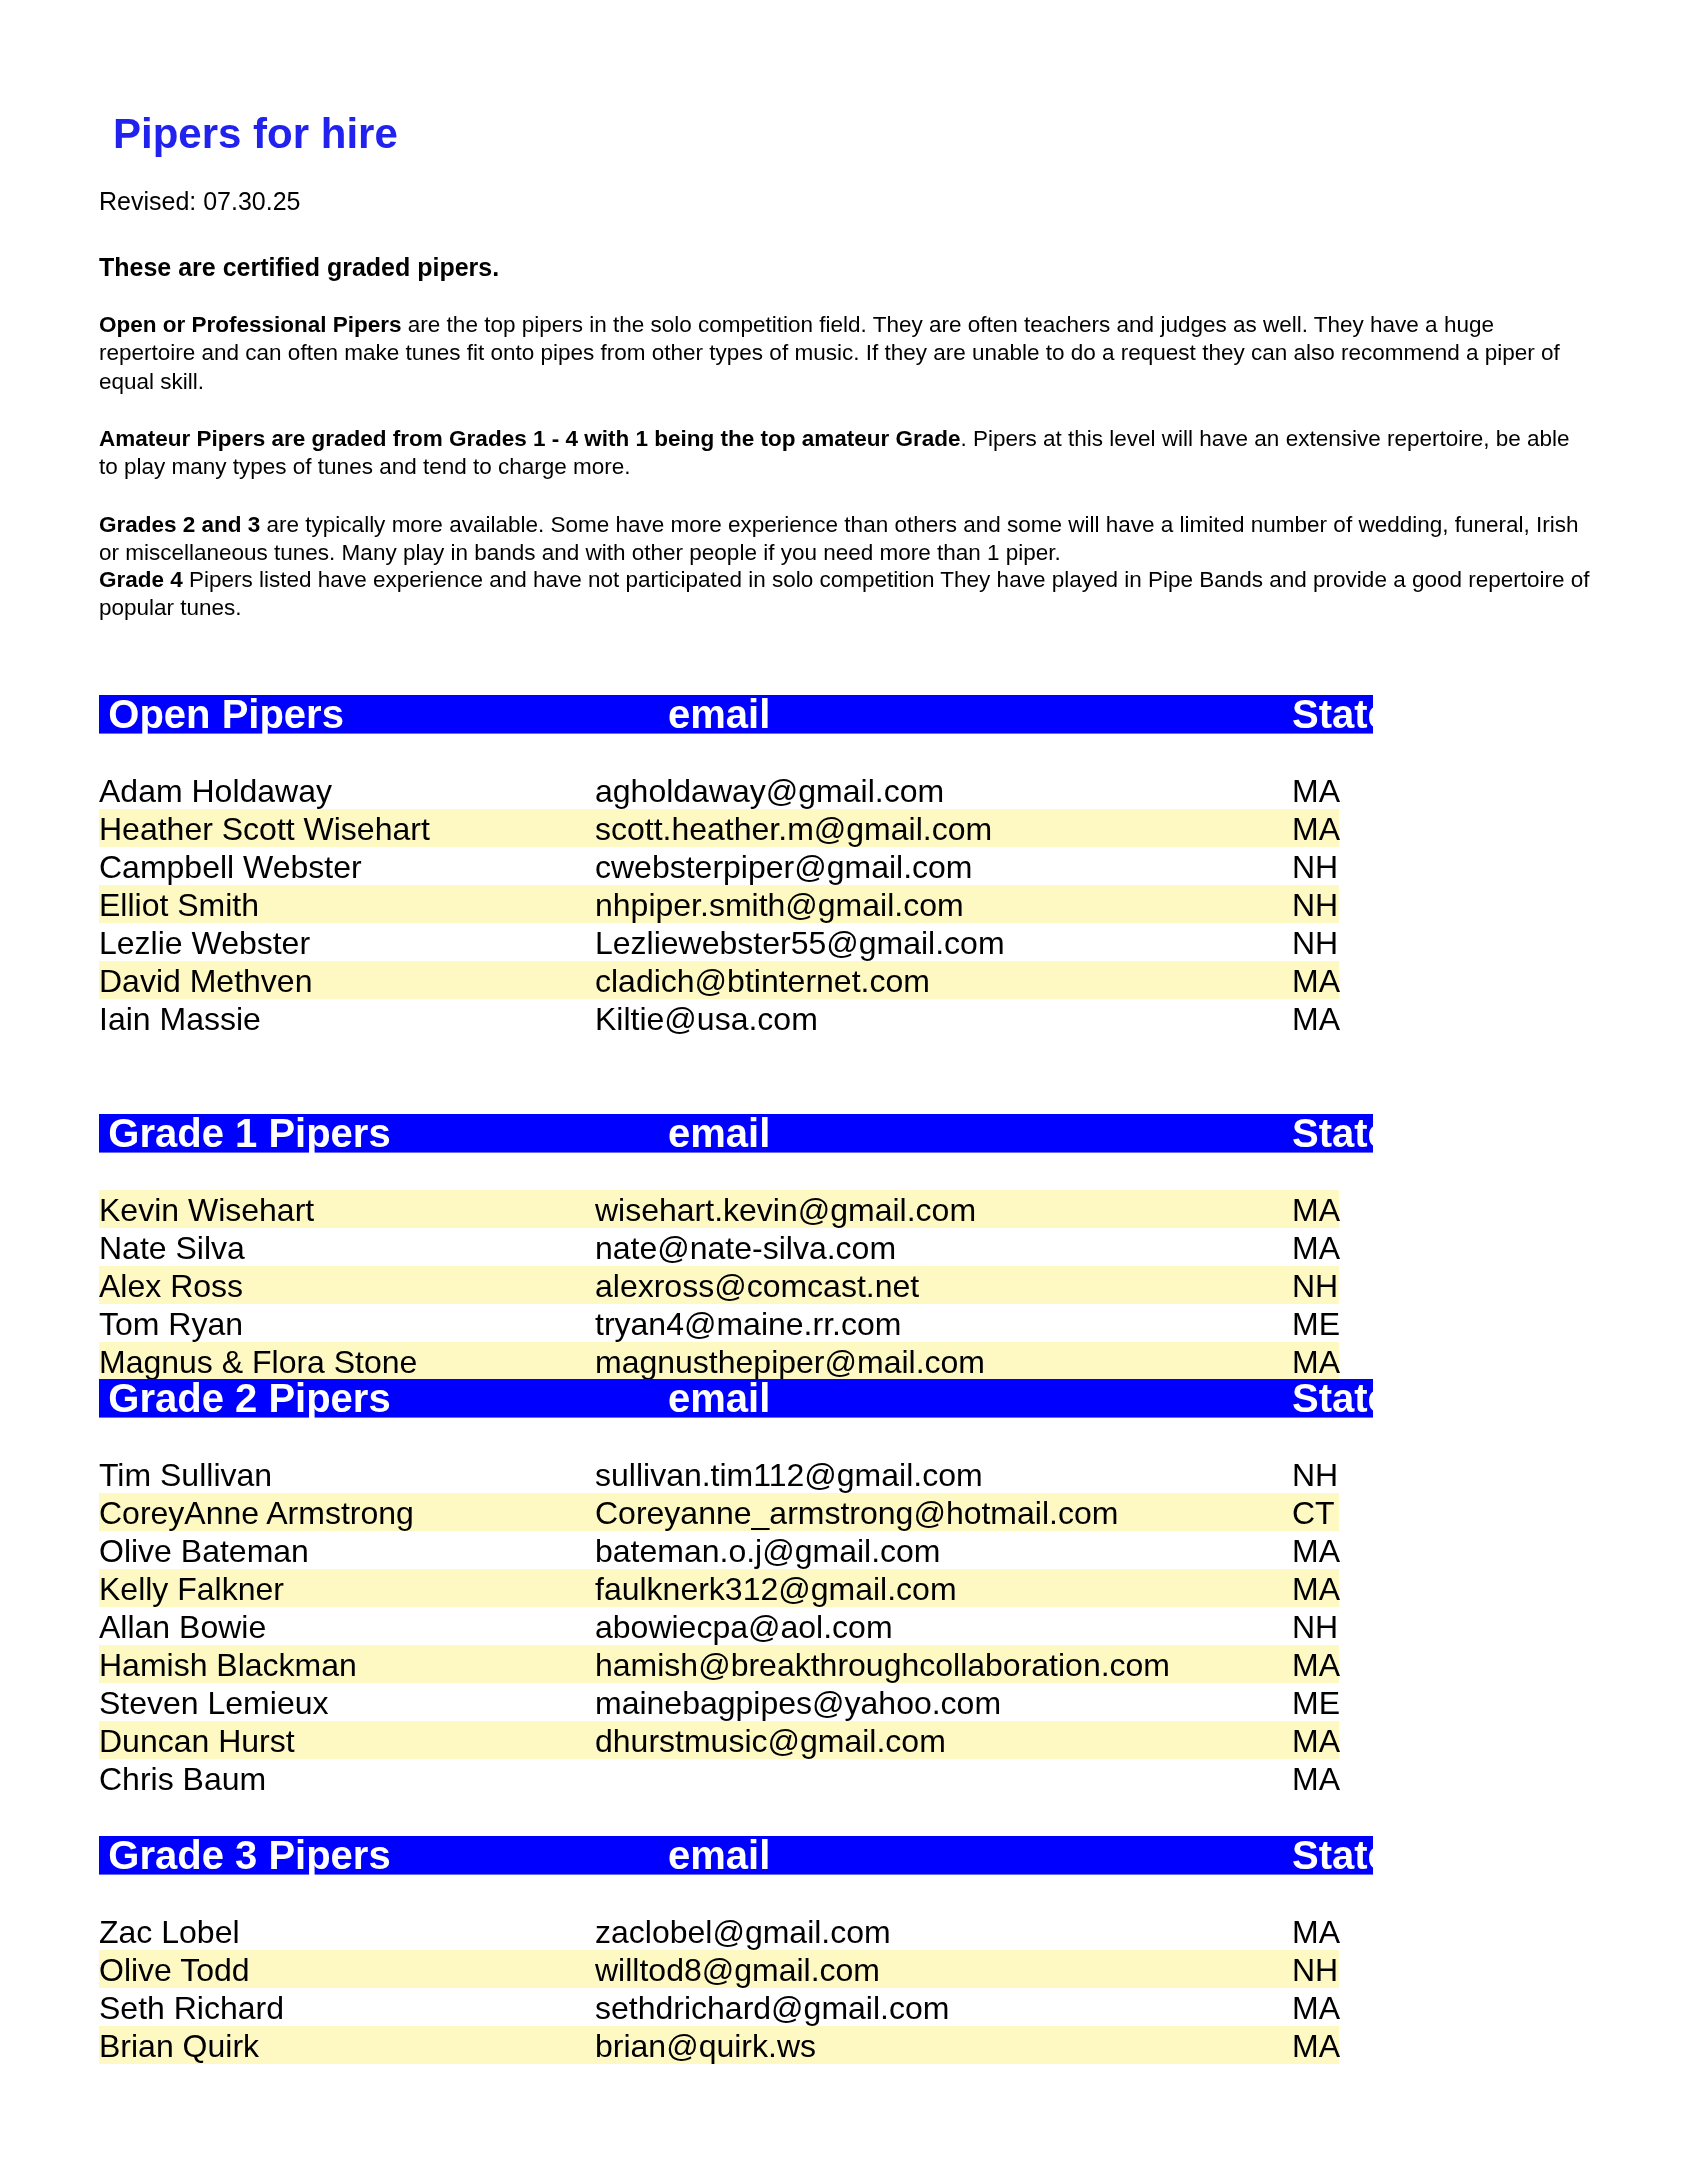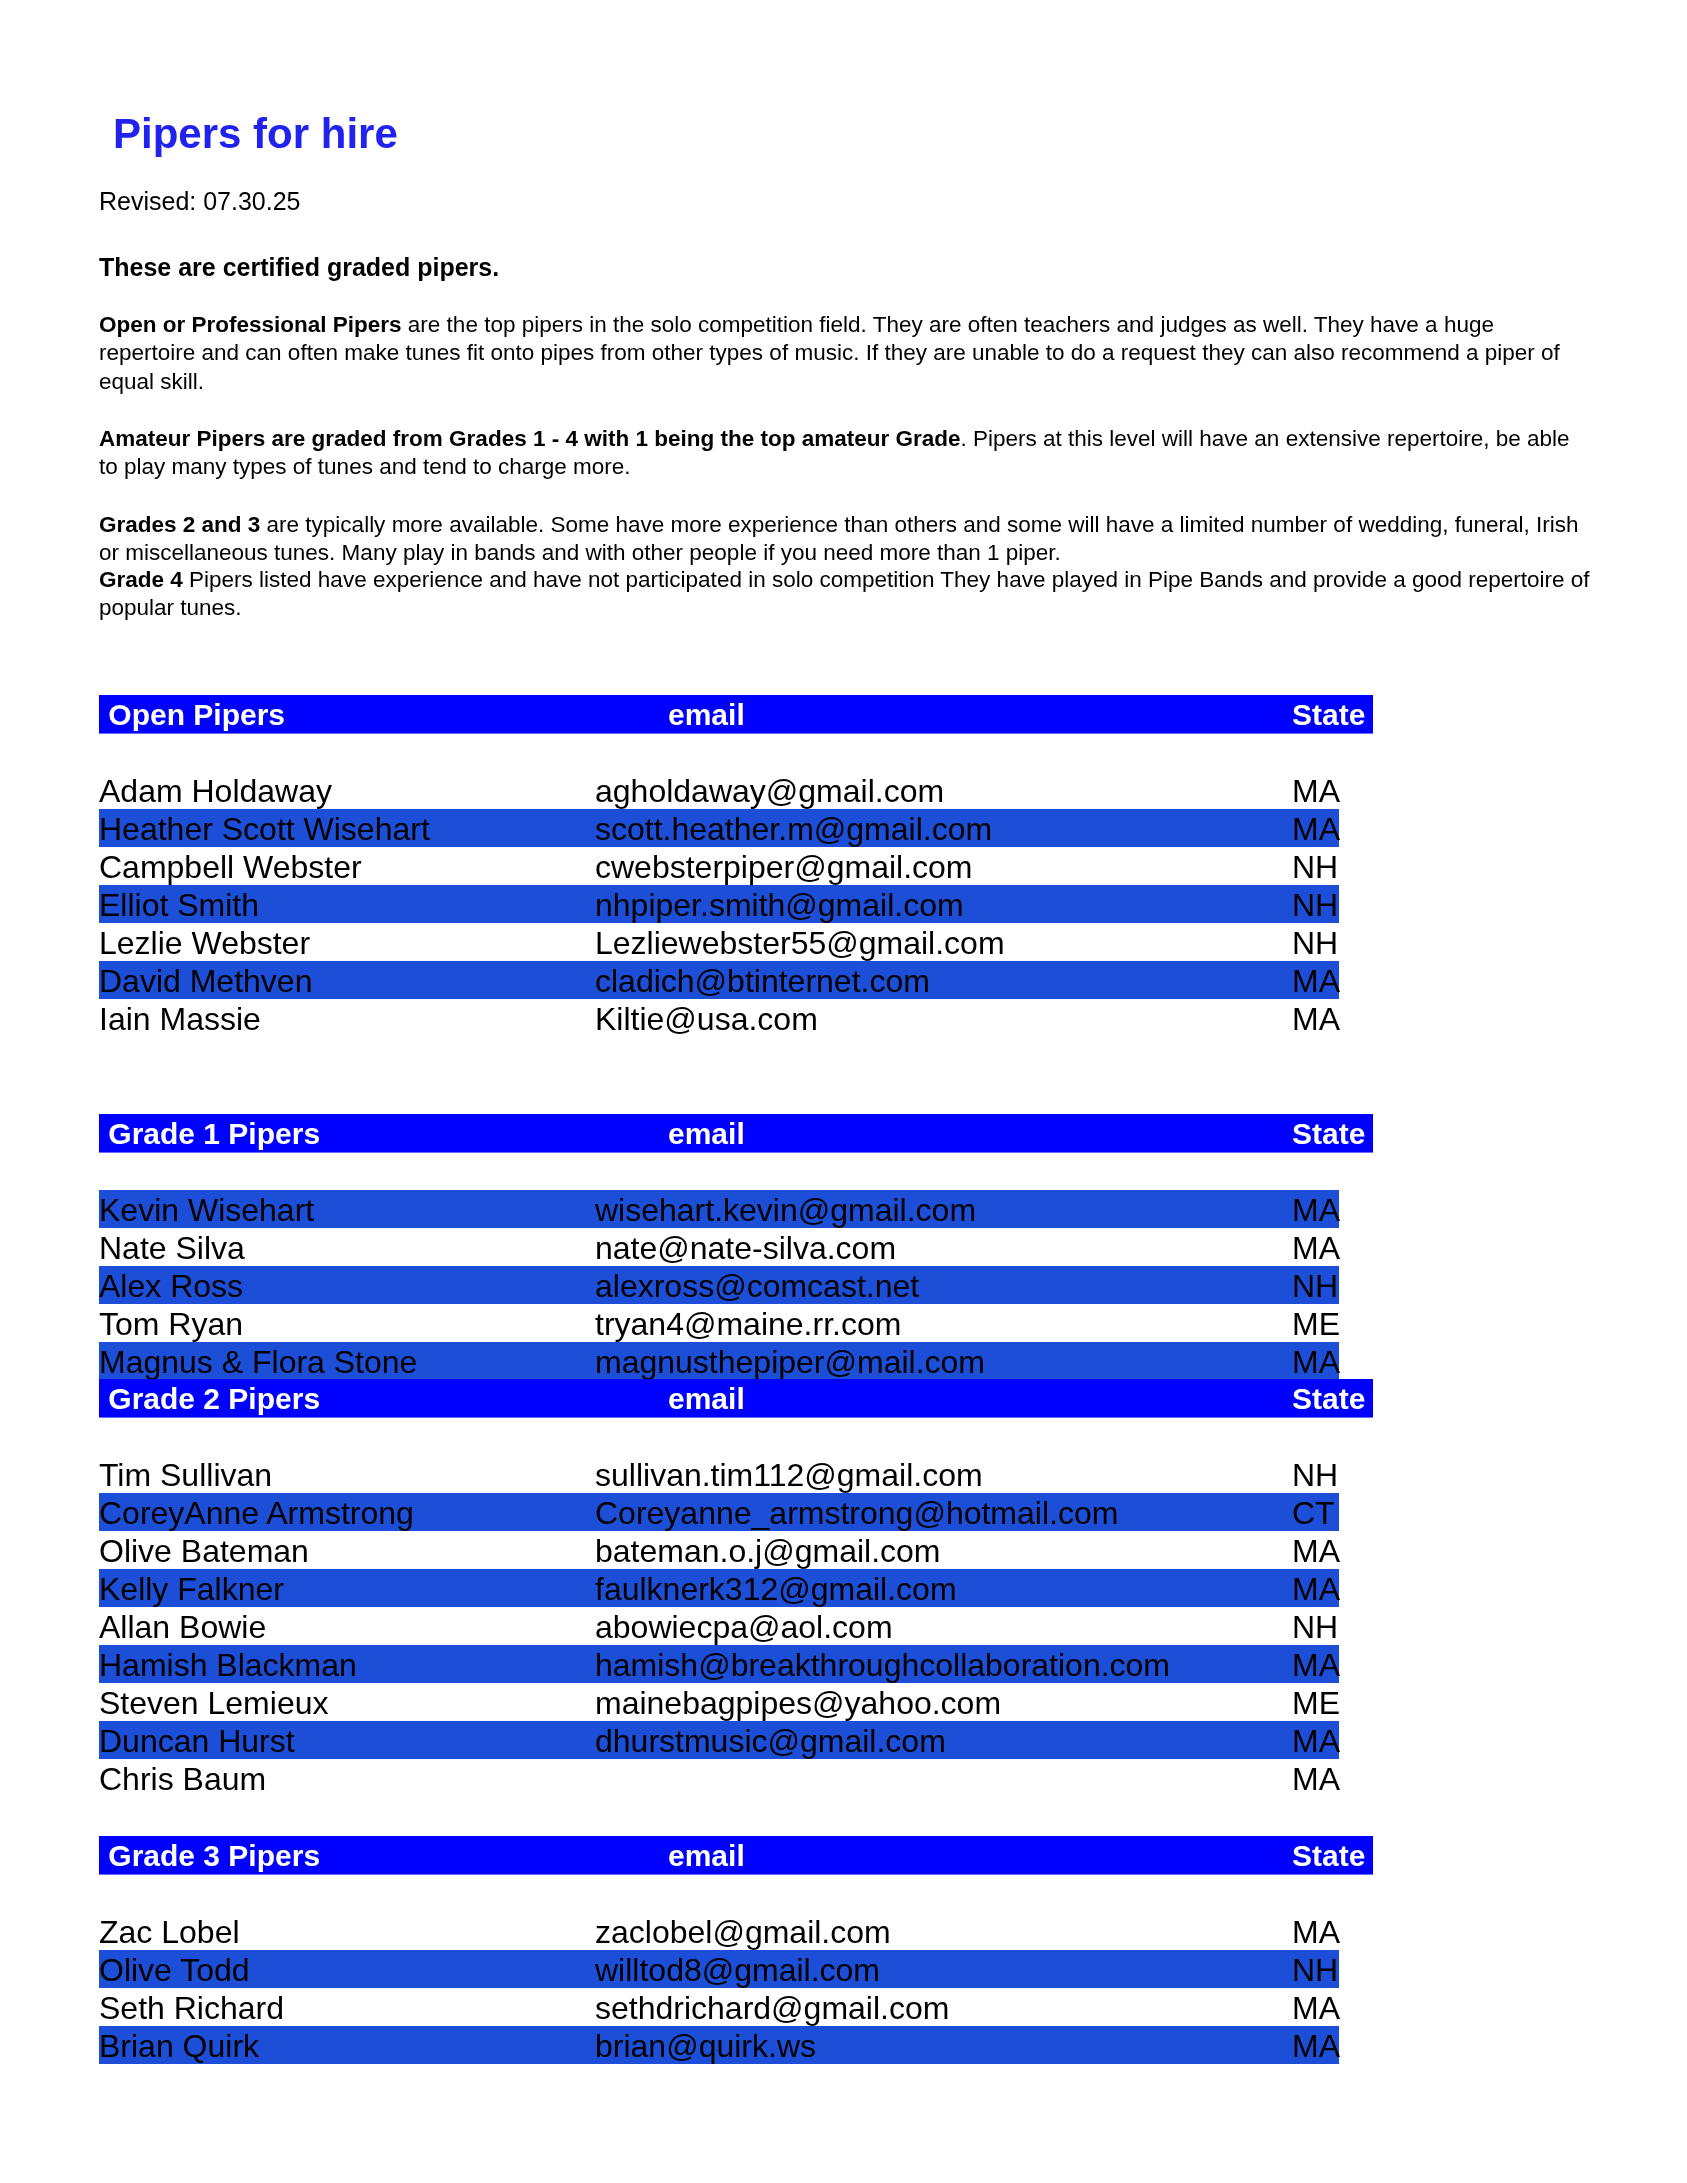--- a/index.html
+++ b/index.html
@@ -20,31 +20,31 @@
   }
   .para b { font-weight: bold; }
   .p1 { top: 311px; }
   .p2 { top: 425px; }
   .p3 { top: 511px; }
   .p4 { top: 566px; }
 
   .section { position: absolute; left: 0; width: 1274px; }
   .hdr {
     height: 38px; background: #0000ff; border-bottom: 1.3px solid #6a6aff;
-    color: #fff; font-weight: bold; font-size: 30px; position: relative;
+    color: #fff; font-weight: bold; font-size: 40px; position: relative;
   }
   .hdr span { position: absolute; top: 2.6px; line-height: 33px; }
   .hdr .h-name { left: 9.3px; }
   .hdr .h-email { left: 569px; }
   .hdr .h-state { left: 1193px; }
   .rows { margin-top: 37px; }
   .row {
     height: 38px; position: relative; font-size: 32px; width: 1240px;
   }
-  .row.shade { background: #1d4ed8; }
+  .row.shade { background: #fef9c3; }
   .row span { position: absolute; top: 4px; line-height: 33px; white-space: nowrap; }
   .row .c-name { left: 0; }
   .row .c-email { left: 496px; }
   .row .c-state { left: 1193px; }
 
   .s-open { top: 695px; }
   .s-g1 { top: 1075px; margin-top: 39px; }
   .s-g2 { top: 1379px; }
   .s-g3 { top: 1836px; }
 </style>

